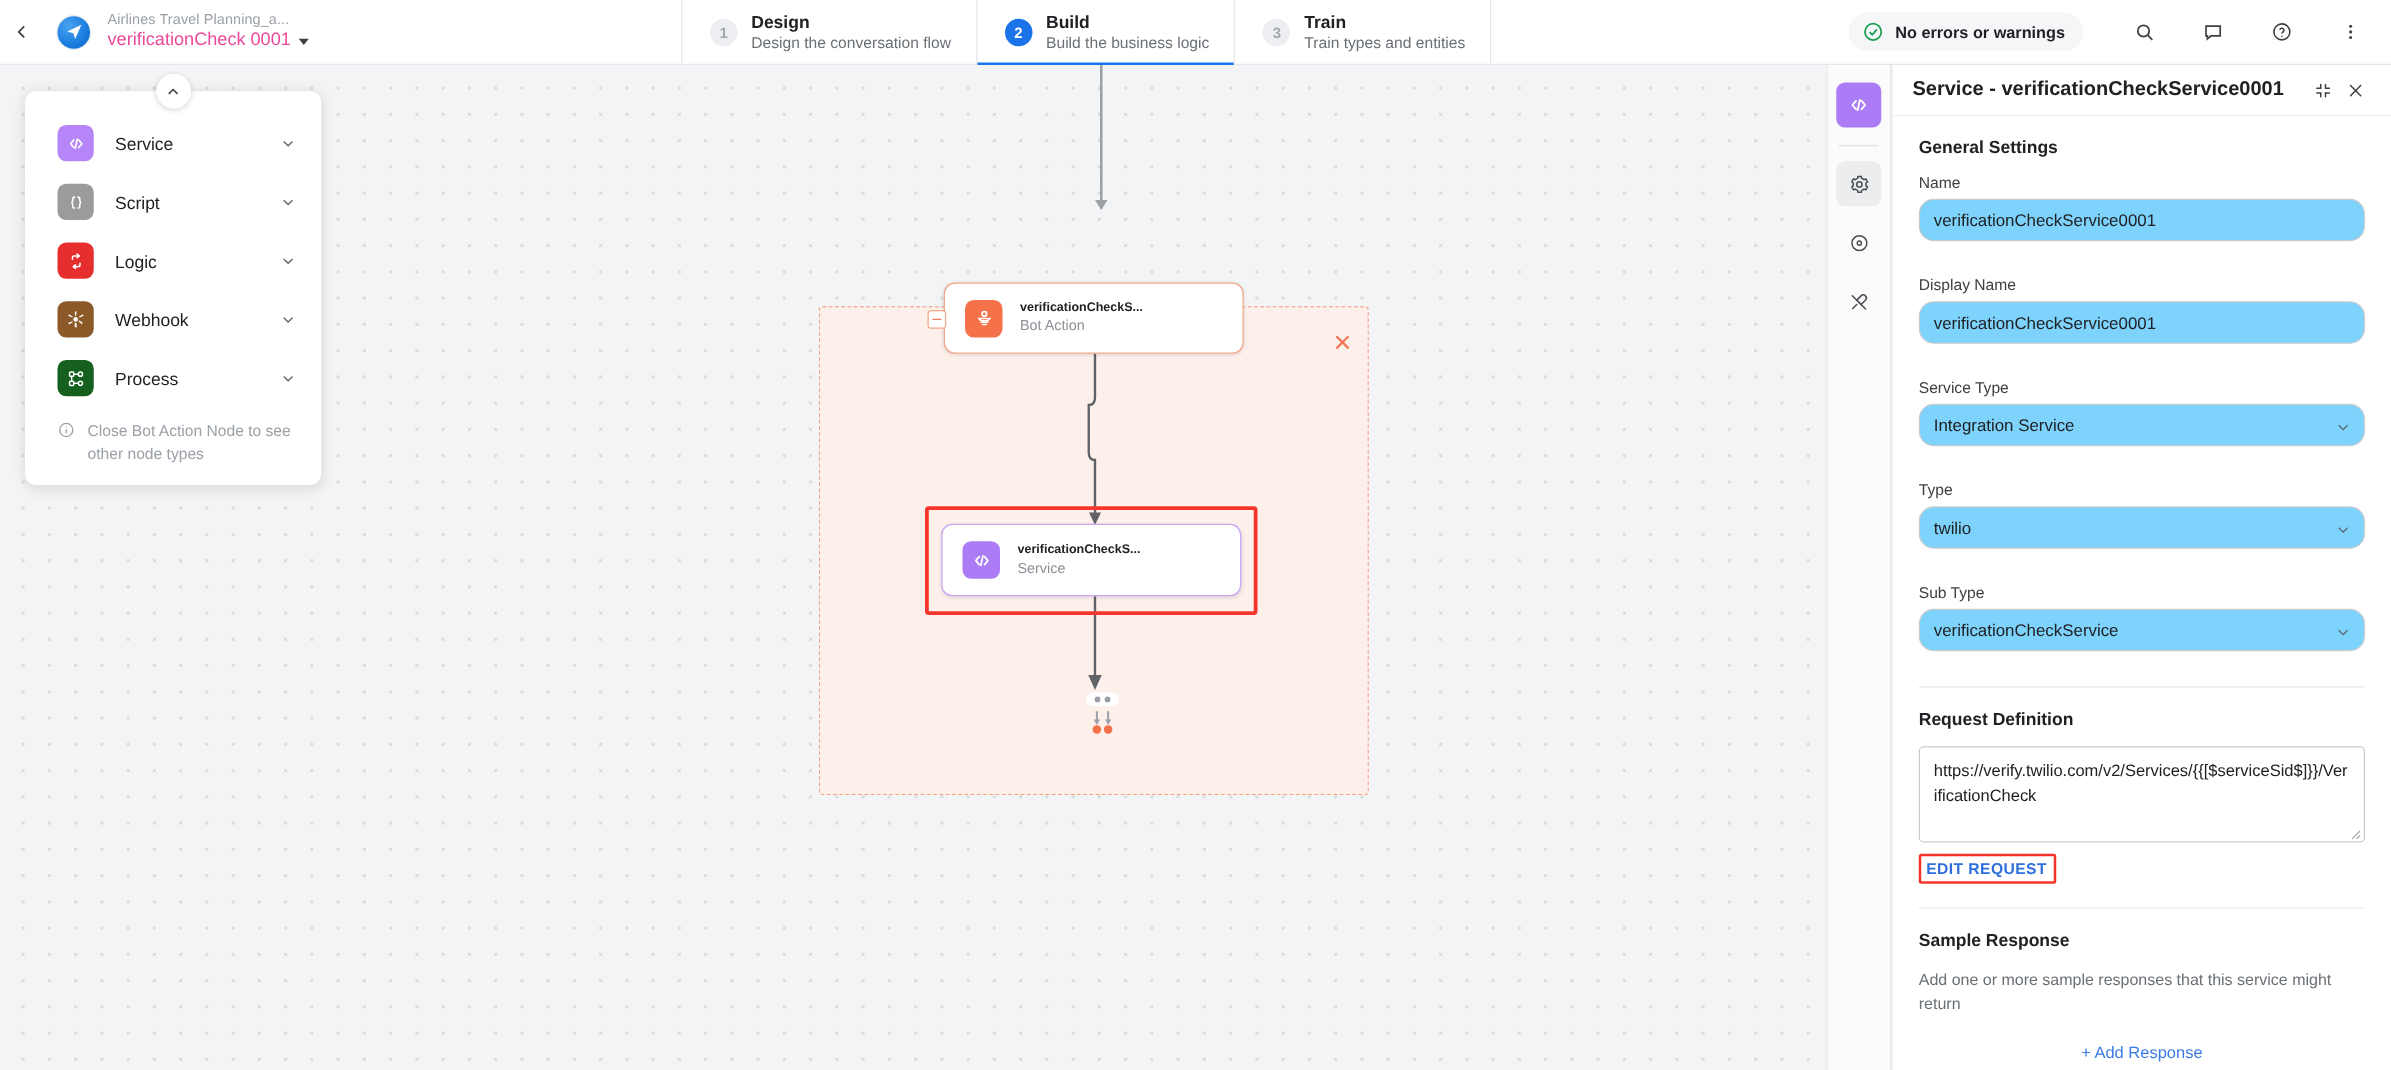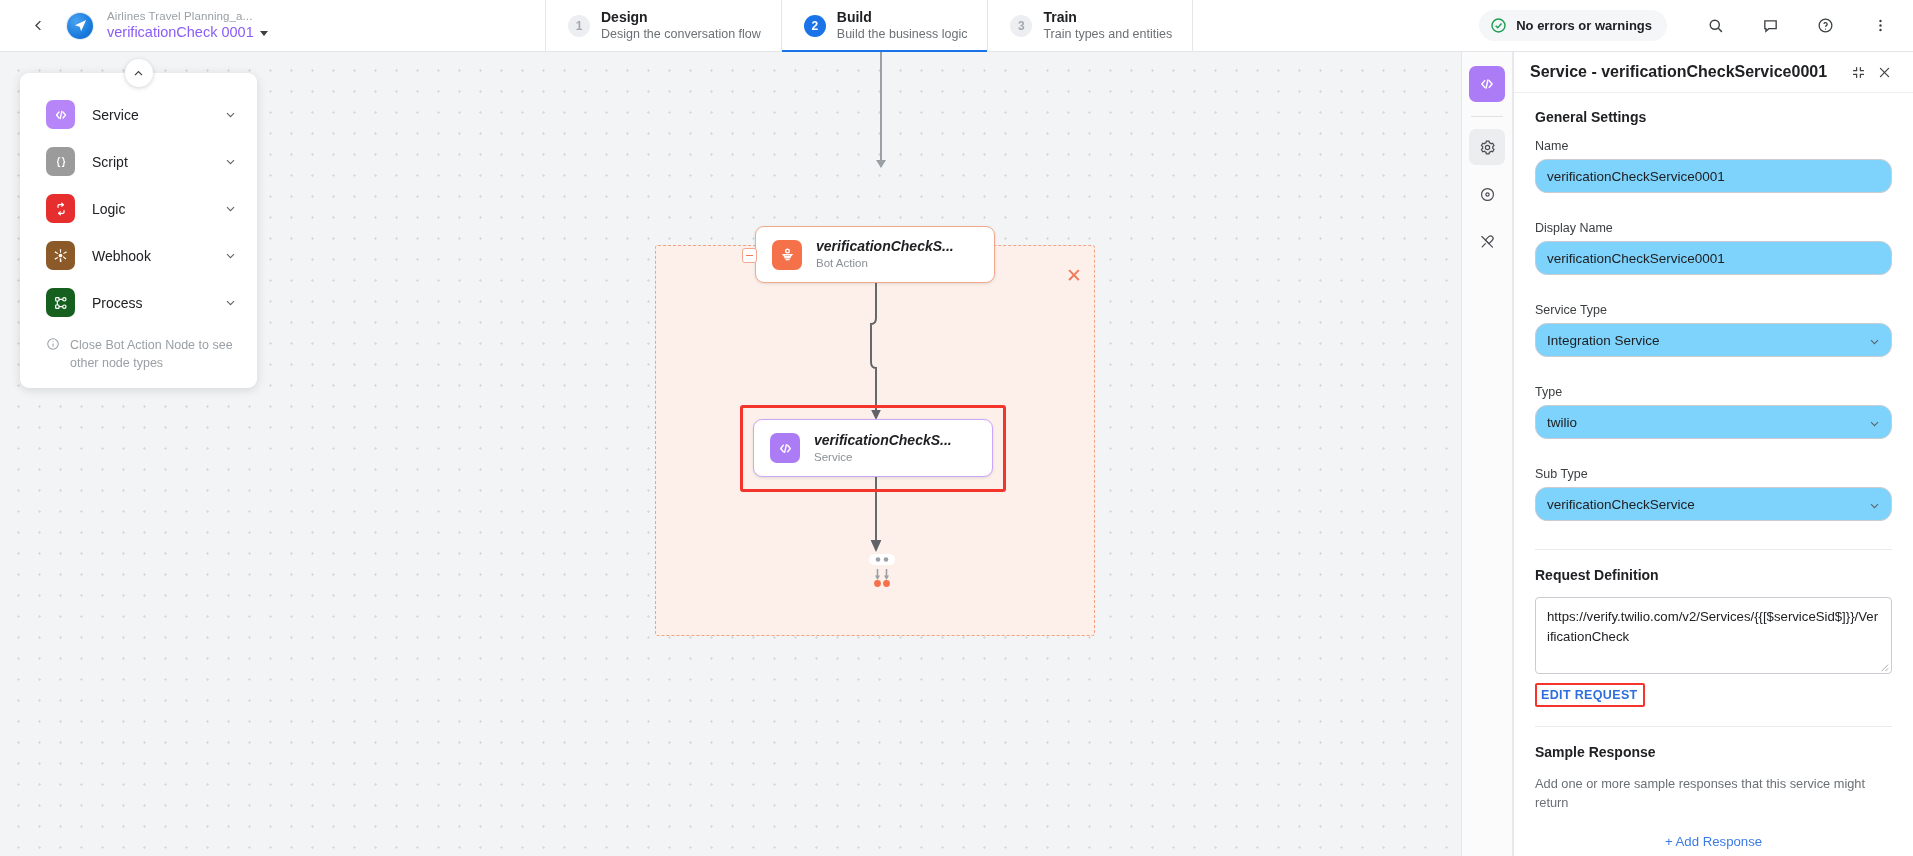--- a/index.html
+++ b/index.html
@@ -11,36 +11,36 @@
     -webkit-font-smoothing: antialiased;
   }
   .app { position: relative; width: 1913px; height: 856px; }
 
   
   .topbar {
     position: absolute; top: 0; left: 0; width: 1913px; height: 52px;
     background: #fff; border-bottom: 1px solid #e4e6ea;
     display: flex; align-items: stretch; z-index: 40;
   }
-  .tb-left { display: flex; align-items: center; width: 545px; padding-left: 23px; flex: 0 0 auto; }
+  .tb-left { display: flex; align-items: center; width: 545px; padding-left: 2px; flex: 0 0 auto; }
   .back-btn {
     width: 30px; height: 30px; display: flex; align-items: center; justify-content: center;
     cursor: pointer; color: #3c4043;
   }
   .bot-avatar {
     width: 26px; height: 26px; border-radius: 50%;
     background: radial-gradient(circle at 35% 32%, #4aa3f0 0%, #1d7fe0 55%, #0b62c4 100%);
     display: flex; align-items: center; justify-content: center;
     margin-left: 14px; flex: 0 0 auto; box-shadow: 0 0 0 1px #e6ebf1;
   }
   .bot-avatar svg { width: 15px; height: 15px; }
   .bot-titles { margin-left: 14px; line-height: 1.1; }
   .bot-sub { font-size: 11.5px; color: #9aa0a6; letter-spacing: .1px; }
   .bot-name {
-    font-size: 14.5px; color: #8b5cf6; margin-top: 3px;
+    font-size: 14.5px; color: #ec4899; margin-top: 3px;
     display: flex; align-items: center; gap: 6px; cursor: pointer;
   }
   .caret-down {
     width: 0; height: 0; border-left: 4.5px solid transparent; border-right: 4.5px solid transparent;
     border-top: 5px solid #3c4043; display: inline-block;
   }
 
   .steps { display: flex; align-items: stretch; flex: 0 0 auto; }
   .step {
     display: flex; align-items: center; gap: 11px; padding: 0 20px 0 22px;
@@ -109,21 +109,21 @@
     left: 755px; top: 174px; width: 240px; height: 57px;
     border: 1.4px solid #f3a78c;
   }
   .node-icon {
     width: 30px; height: 30px; border-radius: 7px; flex: 0 0 auto;
     display: flex; align-items: center; justify-content: center;
   }
   .ic-bot { background: #f4714a; }
   .ic-service { background: #ab7cf5; }
   .node-texts { line-height: 1.15; overflow: hidden; }
-  .node-title { font-size: 14px; font-weight: 700; color: #202124; white-space: nowrap; font-style: italic; }
+  .node-title { font-size: 10px; font-weight: 700; color: #202124; white-space: nowrap; }
   .node-sub { font-size: 11.5px; color: #8b9096; margin-top: 3px; }
   .node-collapse {
     position: absolute; left: -14px; top: 21px; width: 15px; height: 15px;
     background: #fff; border: 1.4px solid #f3a78c; border-radius: 3px;
     display: flex; align-items: center; justify-content: center; cursor: pointer;
   }
   .node-collapse i { display: block; width: 7px; height: 1.7px; background: #f0795a; }
 
   
   .conn1 {

